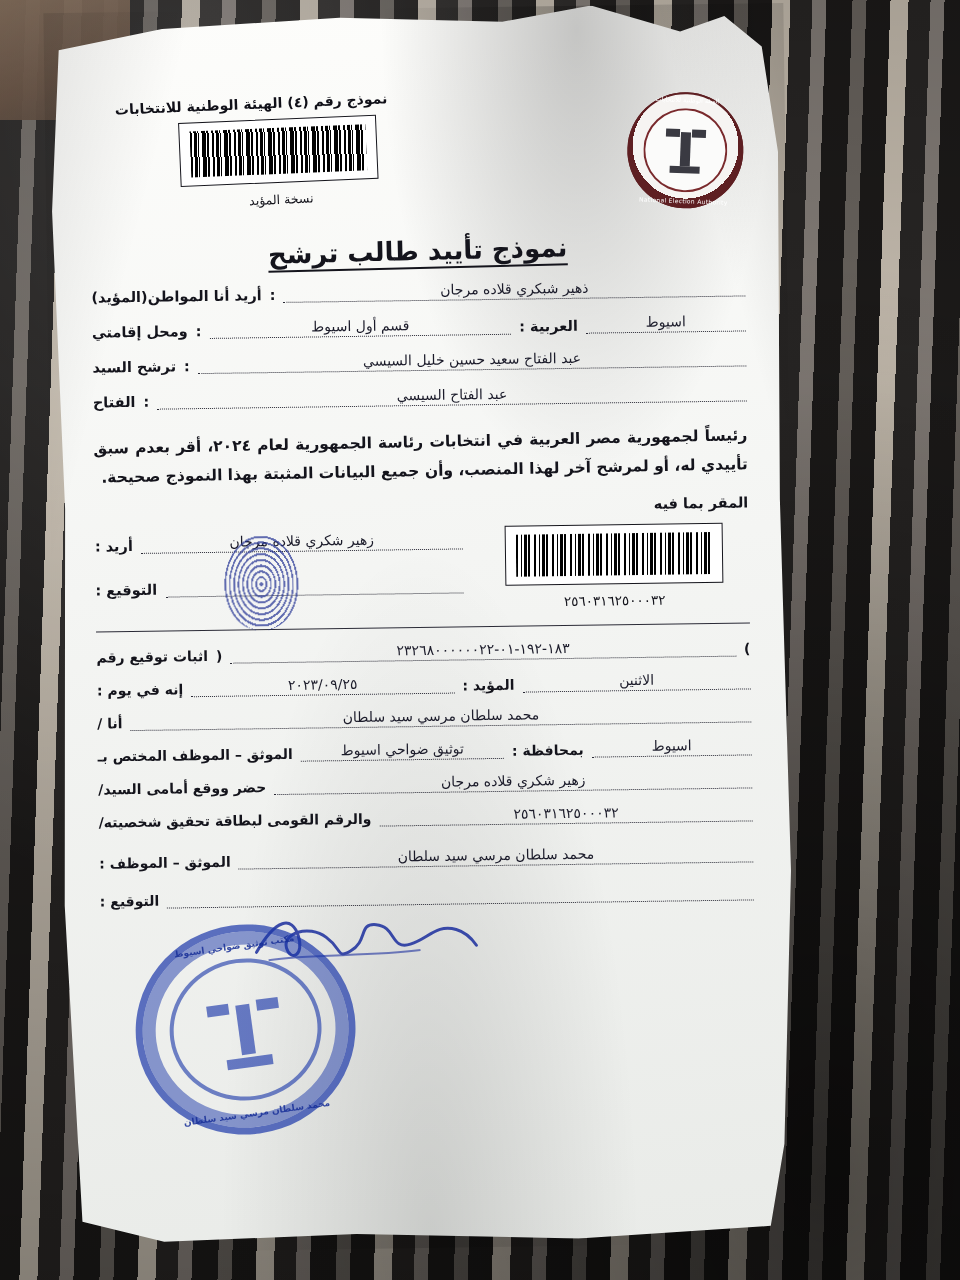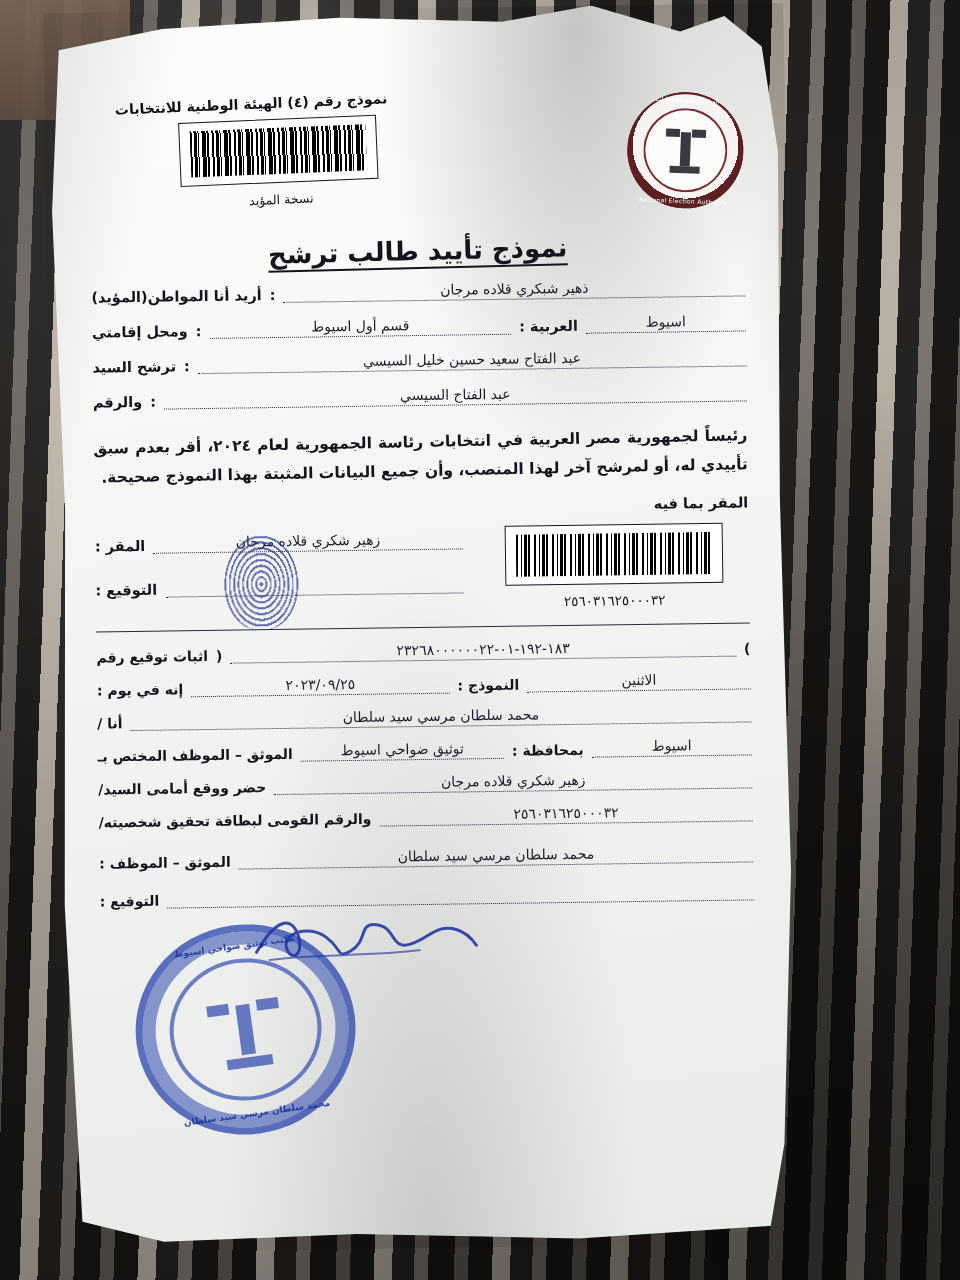--- a/index.html
+++ b/index.html
@@ -233,32 +233,32 @@
       <span class="val hand short">اسيوط</span>
     </div>
 
     <div class="row">
       <span class="lbl">ترشح السيد</span>
       <span class="lbl">:</span>
       <span class="val hand">عبد الفتاح سعيد حسين خليل السيسي</span>
     </div>
 
     <div class="row">
-      <span class="lbl">والرقم</span>
+      <span class="lbl">الفتاح</span>
       <span class="lbl">:</span>
       <span class="val hand">عبد الفتاح السيسي</span>
     </div>
 
     <div class="para">رئيساً لجمهورية مصر العربية في انتخابات رئاسة الجمهورية لعام ٢٠٢٤، أقر بعدم سبق تأييدي له، أو لمرشح آخر لهذا المنصب، وأن جميع البيانات المثبتة بهذا النموذج صحيحة.</div>
     <div class="ack">المقر بما فيه</div>
 
     <div class="decl">
       <div class="decl-right">
         <div class="row" style="margin-top:10px">
-          <span class="lbl">المقر :</span>
+          <span class="lbl">أريد :</span>
           <span class="val hand">زهير شكري قلاده مرجان</span>
         </div>
         <div class="row" style="margin-top:28px;position:relative">
           <span class="lbl">التوقيع :</span>
           <span class="val hand"></span>
           <span class="fingerprint" style="left:128px;top:-46px"></span>
         </div>
       </div>
       <div class="decl-left">
         <div class="barcode-box2">
@@ -273,21 +273,21 @@
     <div class="nrow">
       <span class="lbl">اثبات توقيع رقم</span>
       <span class="lbl">(</span>
       <span class="val hand">١٨٣-١٩٢-٠١-٢٣٢٦٨٠٠٠٠٠٠٢٢</span>
       <span class="lbl">)</span>
     </div>
 
     <div class="nrow">
       <span class="lbl">إنه في يوم :</span>
       <span class="val hand">٢٠٢٣/٠٩/٢٥</span>
-      <span class="sub">النموذج :</span>
+      <span class="sub">المؤيد :</span>
       <span class="val hand">الاثنين</span>
     </div>
 
     <div class="nrow">
       <span class="lbl">أنا /</span>
       <span class="val hand">محمد سلطان مرسي سيد سلطان</span>
     </div>
 
     <div class="nrow">
       <span class="lbl">الموثق – الموظف المختص بـ</span>

